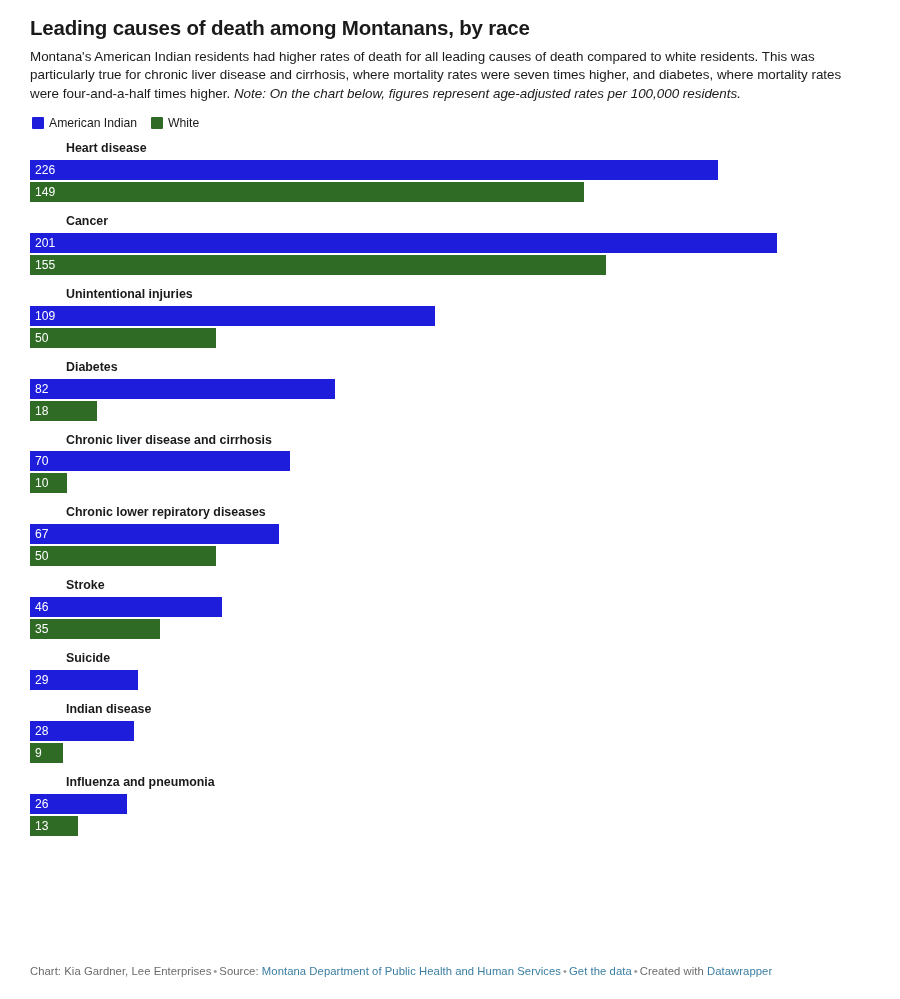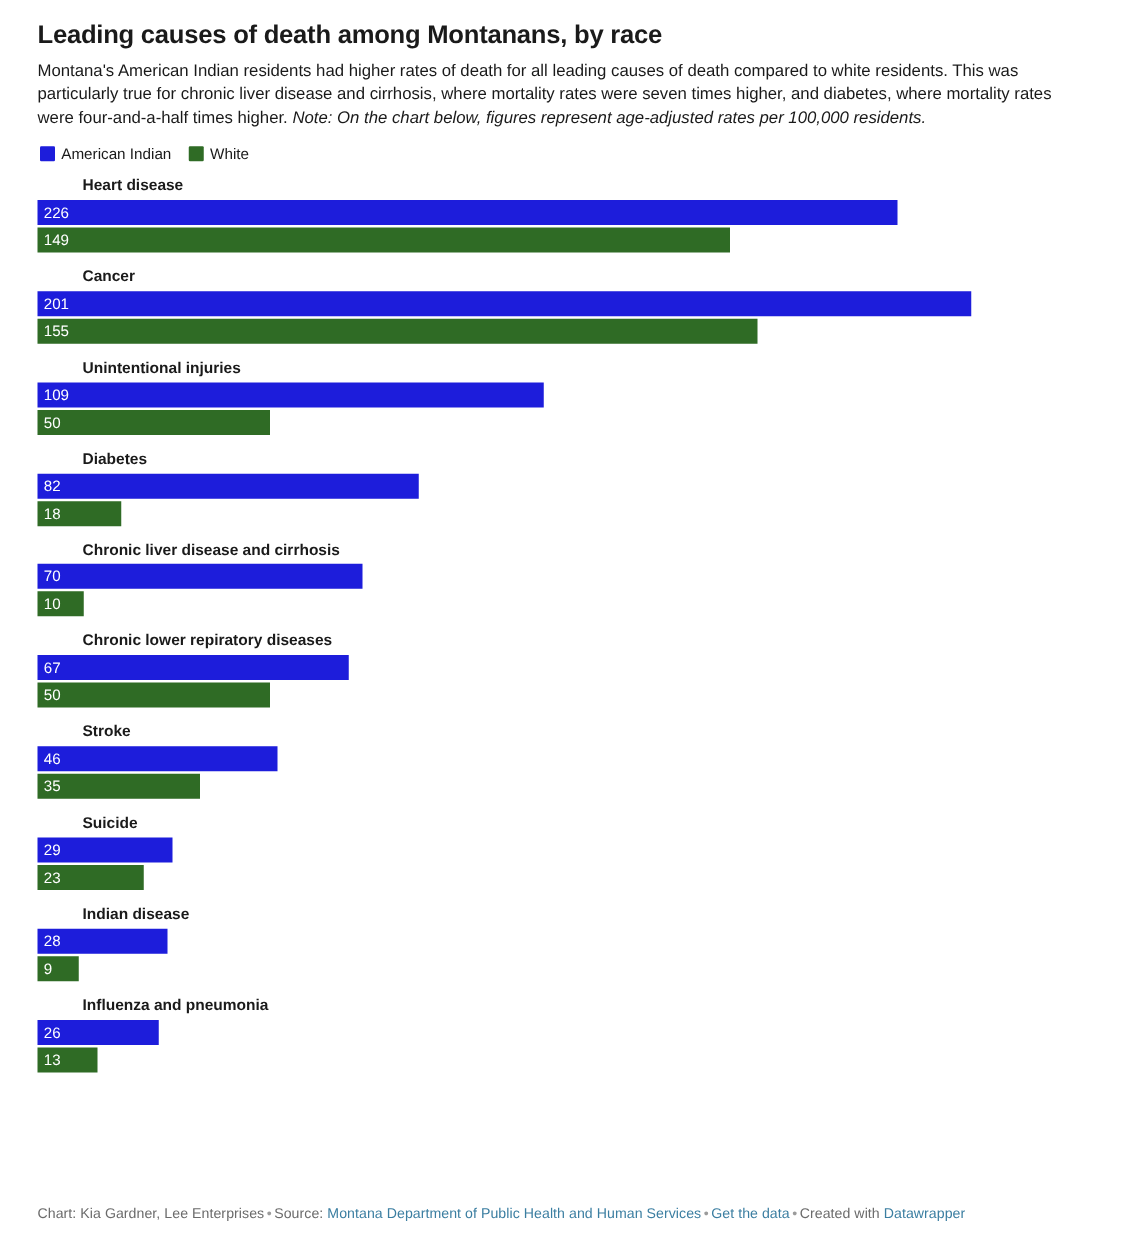--- a/index.html
+++ b/index.html
@@ -230,25 +230,20 @@
           </div>
         </div>
       </div>
       <div class="group">
         <div class="group-label">Suicide</div>
         <div class="bar-row">
           <div class="bar" style="width: 108px; background: rgb(29, 29, 219);">
             <span class="bar-value">29</span>
           </div>
         </div>
-        <div class="bar-row">
-          <div class="bar" style="width: 85px; background: rgb(47, 107, 37);">
-            <span class="bar-value">23</span>
-          </div>
-        </div>
       </div>
       <div class="group">
         <div class="group-label">Indian disease</div>
         <div class="bar-row">
           <div class="bar" style="width: 104px; background: rgb(29, 29, 219);">
             <span class="bar-value">28</span>
           </div>
         </div>
         <div class="bar-row">
           <div class="bar" style="width: 33px; background: rgb(47, 107, 37);">

